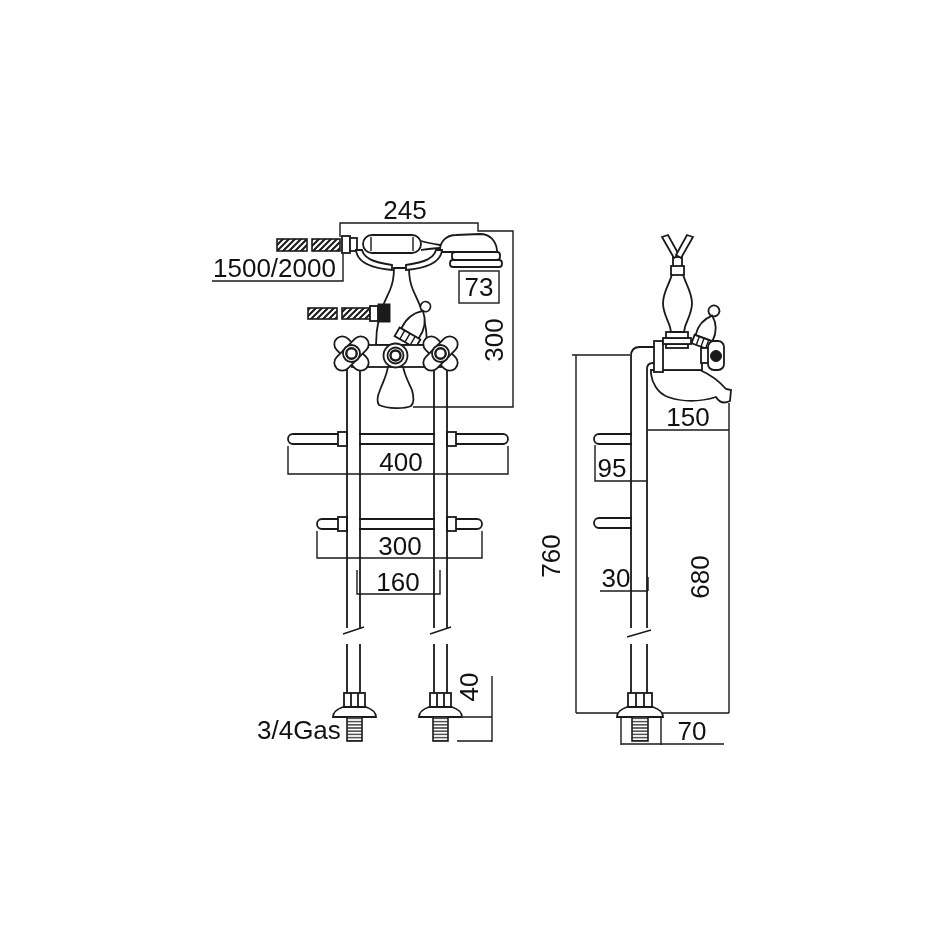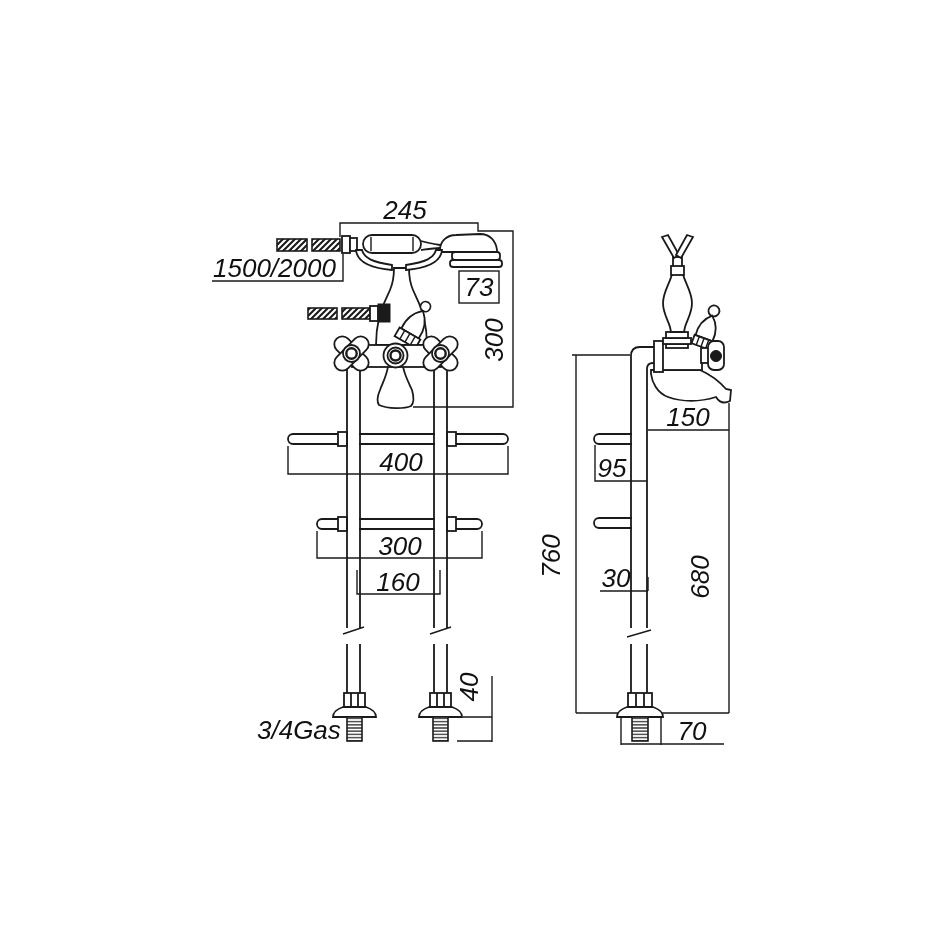--- a/index.html
+++ b/index.html
@@ -1,16 +1,16 @@
 <!DOCTYPE html>
 <html><head>
 <meta charset="utf-8">
 <style>
   html,body{margin:0;padding:0;background:#ffffff;}
-  .canvas{position:relative;width:950px;height:950px;background:#ffffff;overflow:hidden;font-style:italic;}
+  .canvas{position:relative;width:950px;height:950px;background:#ffffff;overflow:hidden;}
   svg{position:absolute;left:0;top:0;}
   text{font-family:"Liberation Sans","DejaVu Sans",sans-serif;fill:#111111;}
   .dim{font-size:26px;}
   .ln{stroke:#1a1a1a;fill:none;stroke-width:1.4;}
   .prod{stroke:#1a1a1a;fill:none;stroke-width:1.8;}
   .prodf{stroke:#1a1a1a;fill:#ffffff;stroke-width:1.8;}
   .blackf{stroke:#1a1a1a;fill:#1a1a1a;stroke-width:1;}
 </style>
 </head>
 <body>

